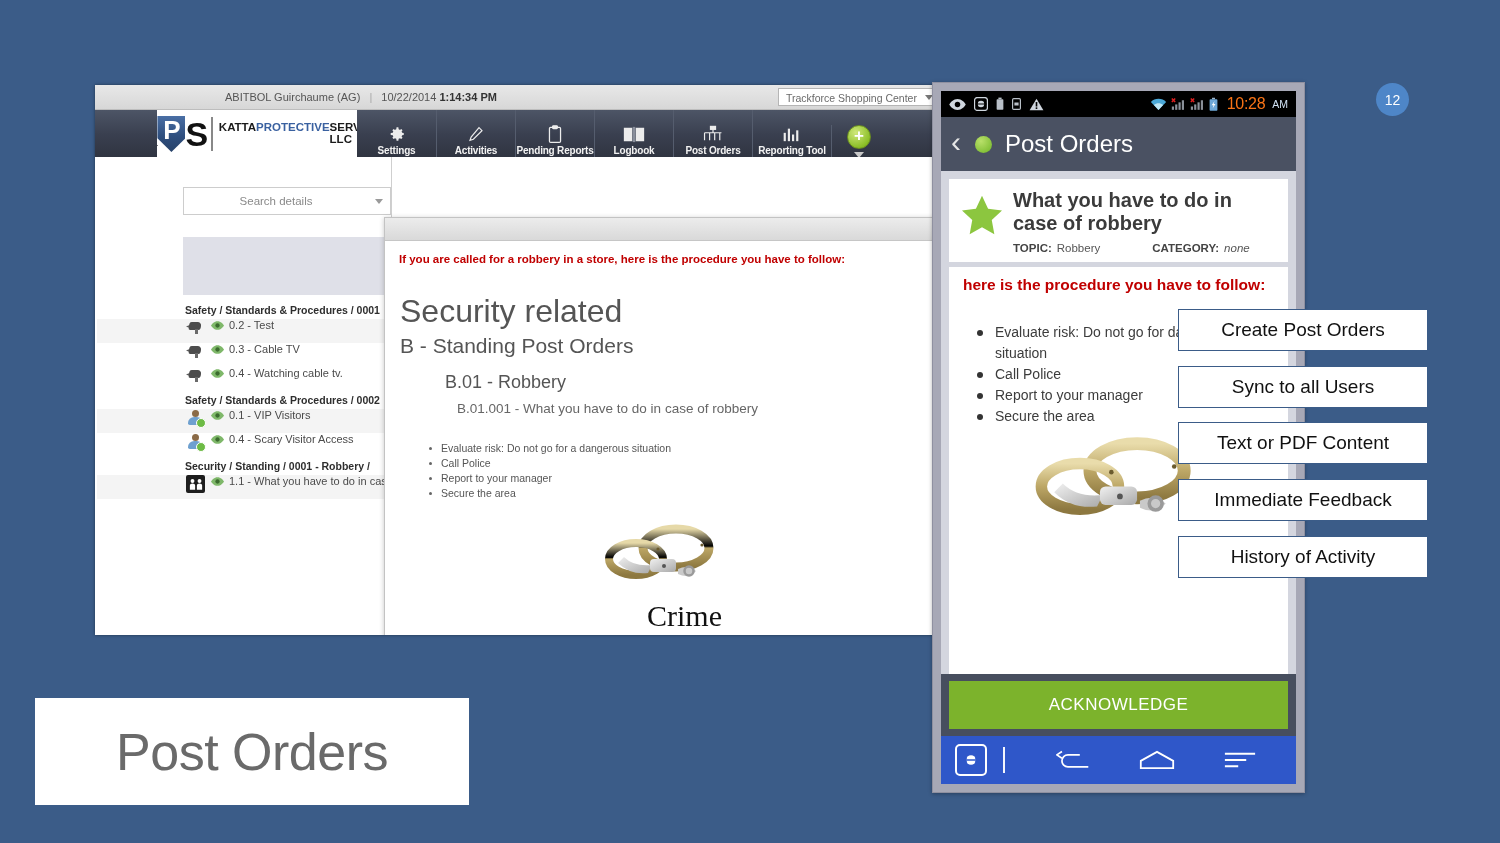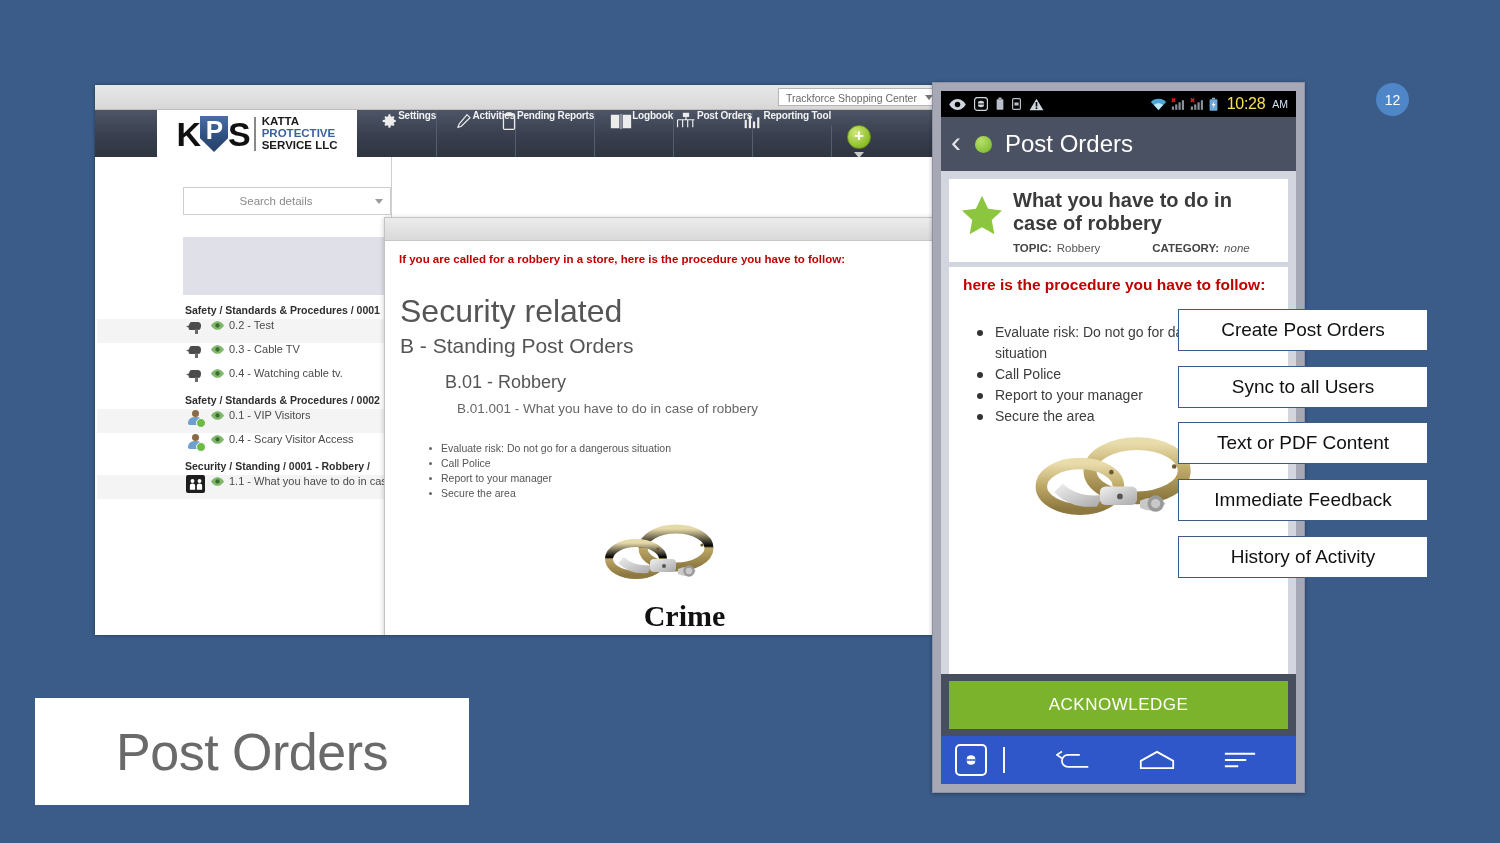--- a/index.html
+++ b/index.html
@@ -138,42 +138,42 @@
     padding-top: 1px;
   }
   .kps-divider {
     width: 2px;
     height: 34px;
     background: #888;
     margin: 0 6px 0 4px;
   }
   .kps-words {
     display: flex;
-    flex-direction: column;
+    flex-direction: row;
     line-height: 1.02;
     font-weight: bold;
     font-size: 11.5px;
     letter-spacing: 0px;
   }
   .kps-words .w1 { color: #1a1a1a; }
   .kps-words .w2 { color: #3a61a0; }
   .kps-words .w3 { color: #1a1a1a; }
 
   .nav-items {
     display: flex;
     align-items: flex-end;
     height: 48px;
   }
   .nav-item {
     width: 79px;
     height: 48px;
     border-left: 1px solid #555d6e;
     display: flex;
-    flex-direction: row;
-    align-items: flex-start;
+    flex-direction: column;
+    align-items: center;
     justify-content: flex-end;
     padding-bottom: 2px;
     box-sizing: border-box;
     color: #f2f2f2;
     cursor: pointer;
   }
   .nav-item:first-child { border-left: none; }
   .nav-ico {
     height: 22px;
     display: flex;
@@ -430,21 +430,21 @@
     width: 3px; height: 3px;
     background: #666;
     border-radius: 50%;
   }
   .crime-wrap {
     margin-top: 22px;
     text-align: center;
   }
   .crime-caption {
     font-family: "Liberation Serif", serif;
-    font-weight: bold;
+    font-weight: normal;
     font-size: 30px;
     color: #111;
     margin-top: 2px;
     margin-left: 44px;
   }
 
   
   .cuffs { display: inline-block; }
 
   
@@ -474,21 +474,21 @@
     background: #000;
     display: flex;
     align-items: center;
     padding: 0 8px;
     color: #cfd6de;
     flex: 0 0 auto;
   }
   .sb-left { display: flex; align-items: center; gap: 8px; }
   .sb-right { margin-left: auto; display: flex; align-items: center; gap: 4px; }
   .sb-time {
-    color: #fde047;
+    color: #f97316;
     font-size: 16px;
     margin-left: 5px;
     letter-spacing: -0.3px;
   }
   .sb-ampm { color: #cfe0f2; font-size: 10.5px; margin-left: 3px; }
 
   .appbar {
     height: 54px;
     background: #4a5162;
     display: flex;
@@ -696,20 +696,26 @@
   }
 </style>
 </head>
 <body>
 
 <div class="slide">
 
   <div class="desktop">
 
     <div class="desk-topbar">
+      <div class="desk-userinfo">
+        <span>ABITBOL Guirchaume (AG)</span>
+        <span class="sep">|</span>
+        <span>10/22/2014</span>
+        <span class="time">1:14:34 PM</span>
+      </div>
       <div class="desk-sitebox">
         <span>Trackforce Shopping Center</span>
         <span class="caret"></span>
       </div>
     </div>
 
     <div class="desk-nav">
       <div class="kps-logo">
         <div class="kps-mark">
           <div class="kps-letters">

